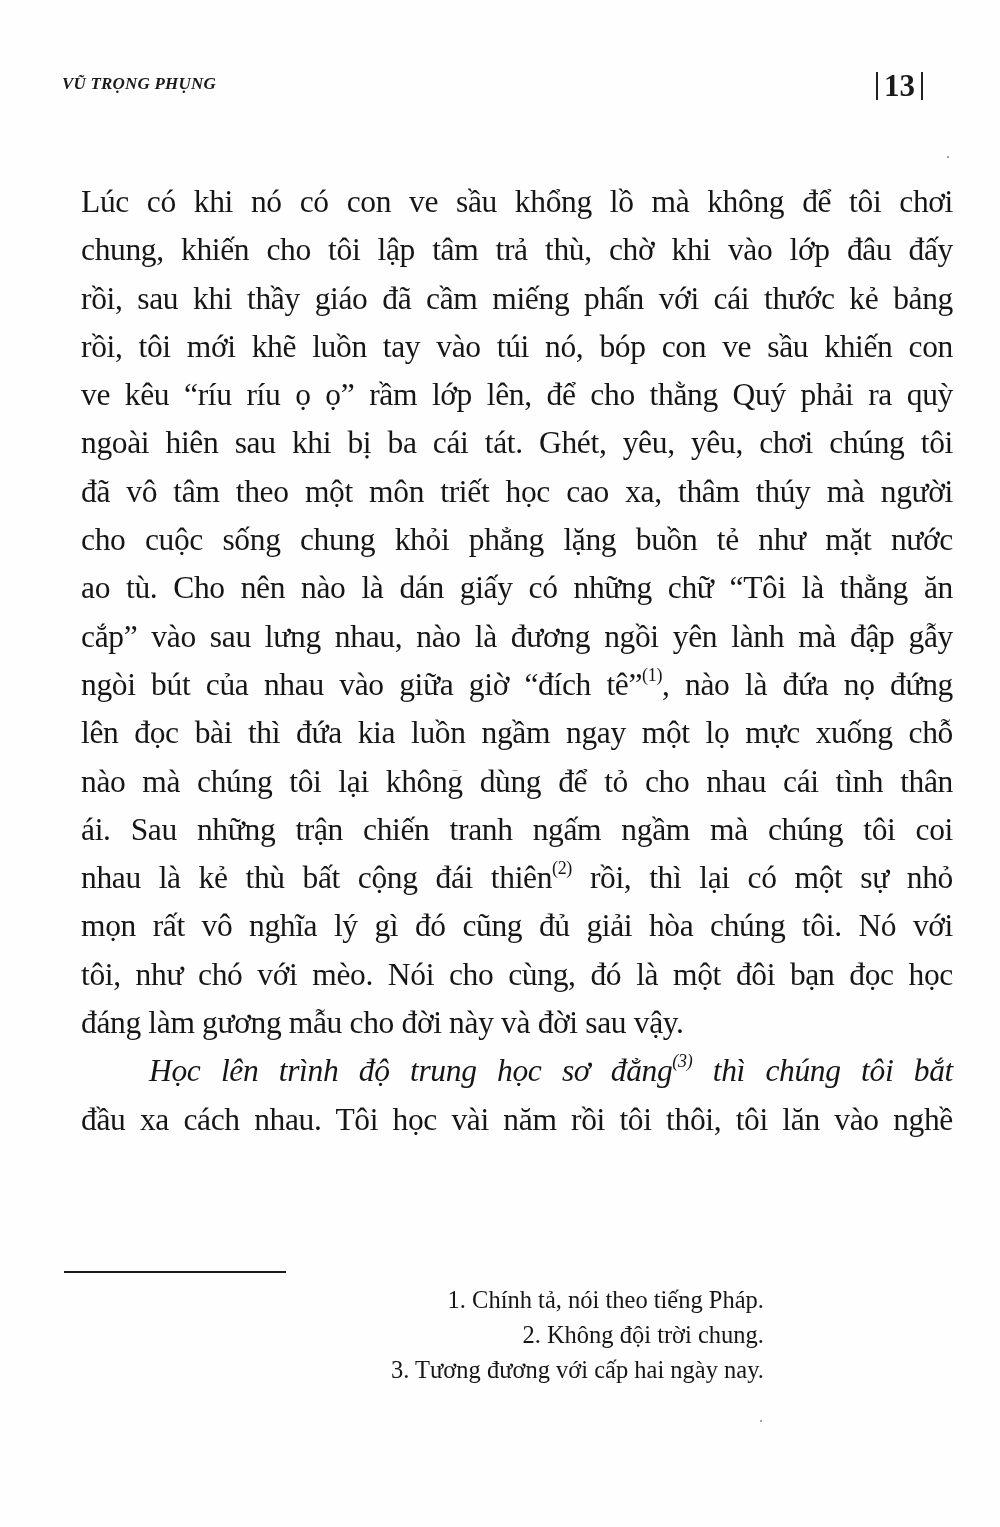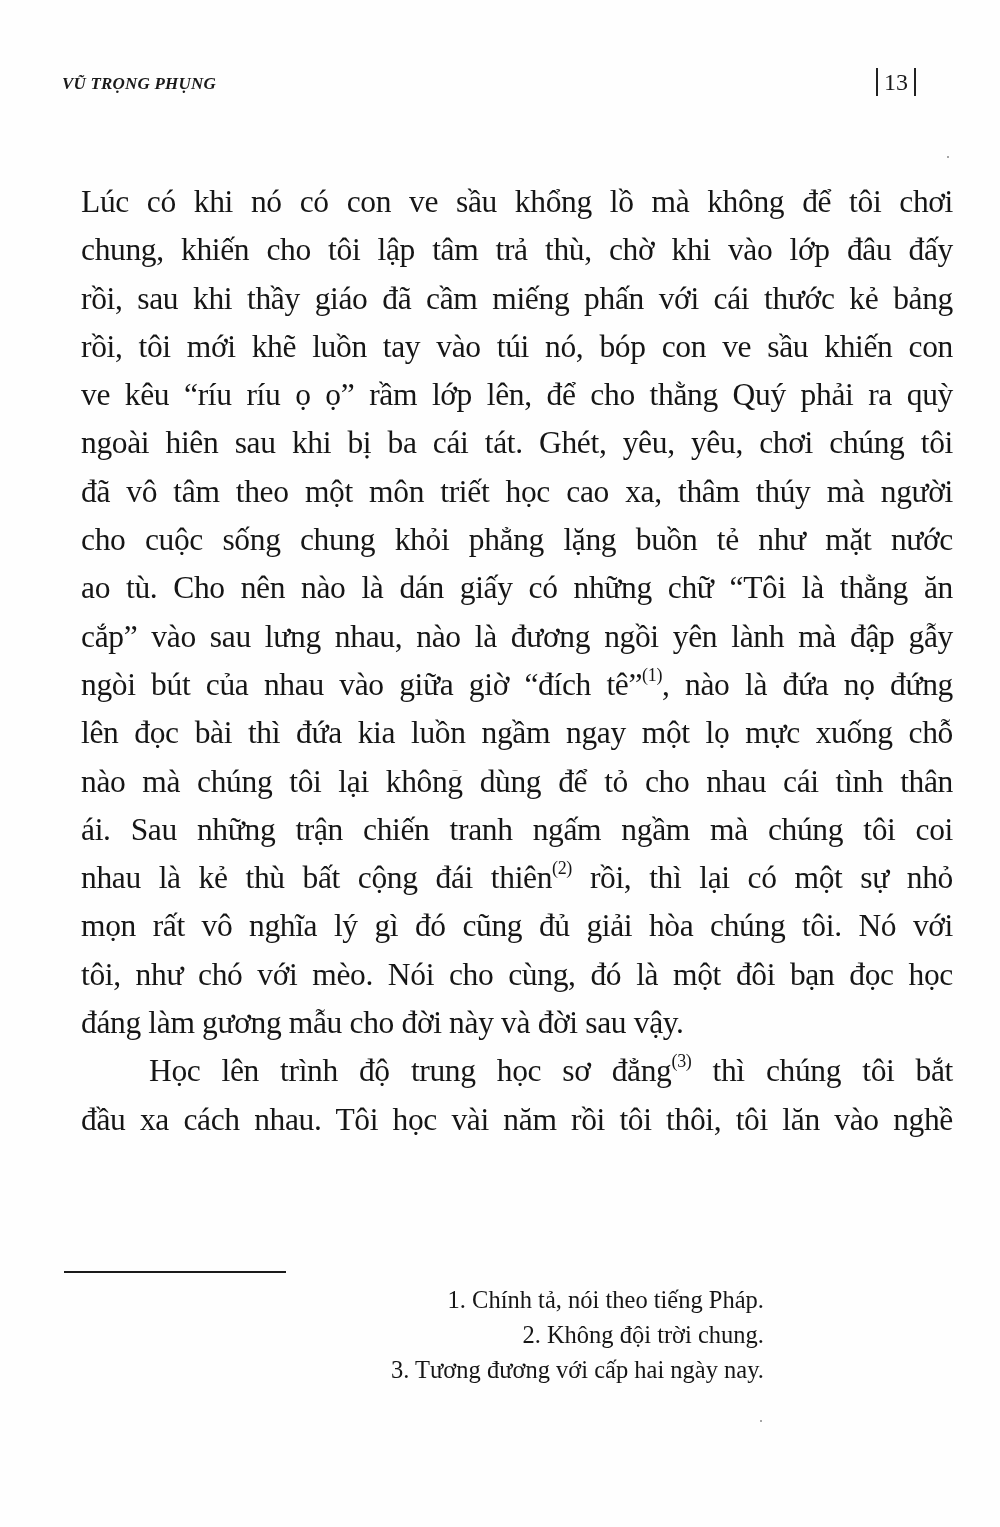--- a/index.html
+++ b/index.html
@@ -29,24 +29,25 @@
     font-style: italic;
     font-weight: bold;
     font-size: 17px;
     letter-spacing: 0.2px;
     color: #1a1a1a;
   }
   .page-number {
     position: absolute;
     left: 870px;
     top: 68px;
-    font-size: 24px;
+    font-size: 31px;
     color: #1a1a1a;
     display: flex;
     align-items: center;
+    font-weight: bold;
   }
   .page-number .bar {
     display: inline-block;
     width: 2px;
     height: 28px;
     background: #222;
     margin: 0 6px;
   }
   .body-text {
     position: absolute;
@@ -61,20 +62,21 @@
     white-space: nowrap;
     text-align: justify;
     text-align-last: justify;
     letter-spacing: -0.35px;
   }
   .line.last {
     text-align-last: left;
   }
   .line.indent {
     padding-left: 68px;
+    font-style: italic;
   }
   sup {
     font-size: 18px;
     line-height: 0;
     vertical-align: 14px;
   }
   .footnote-rule {
     position: absolute;
     left: 64px;
     top: 1271px;

